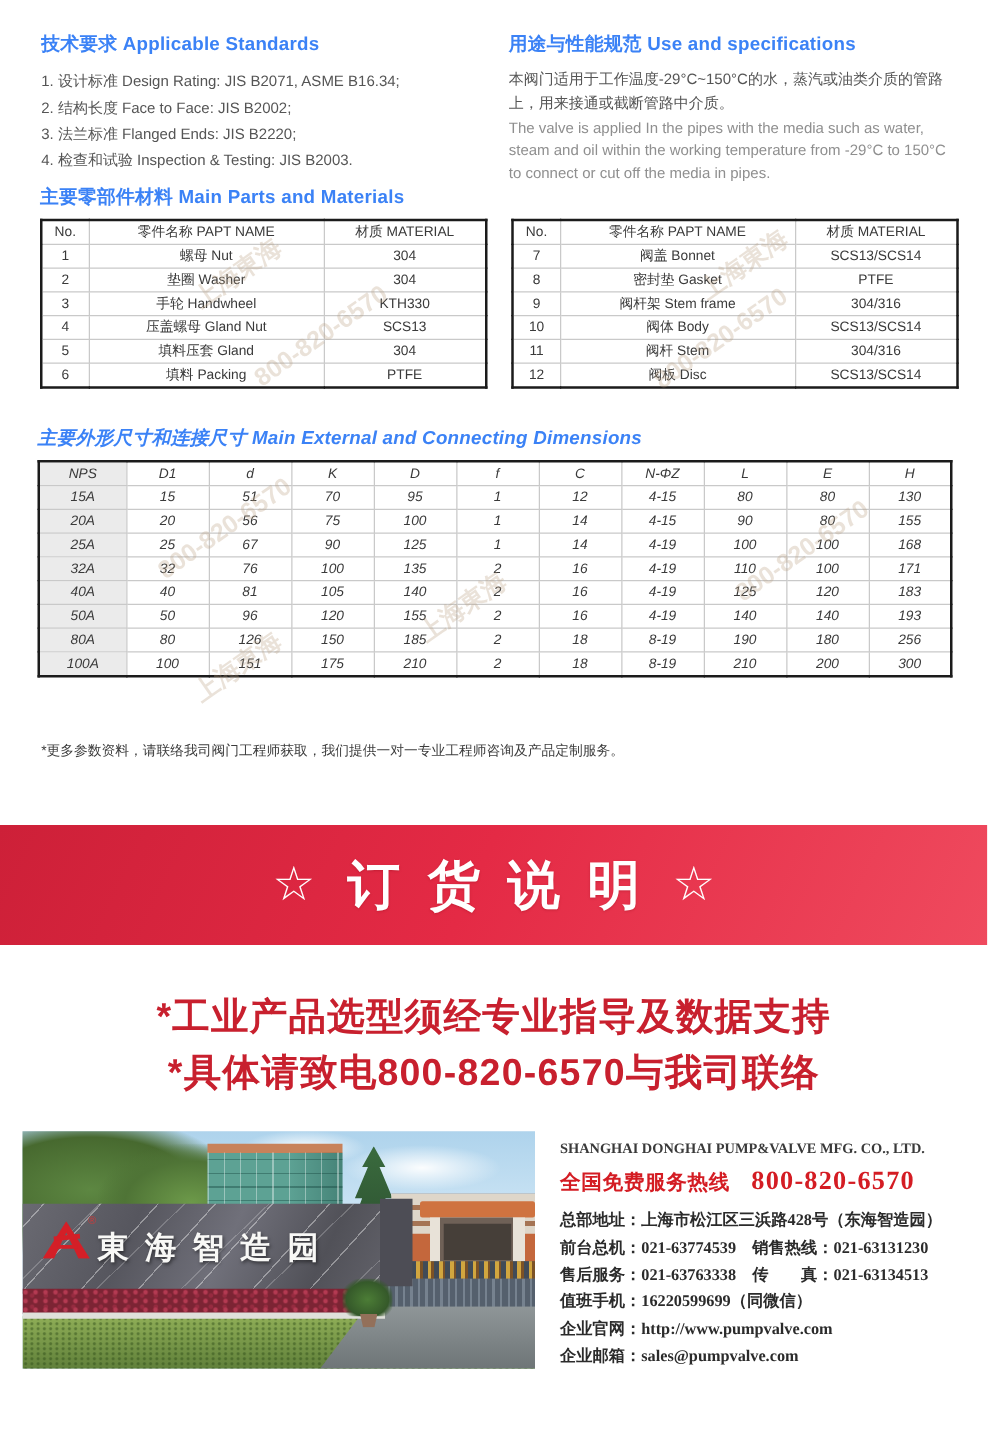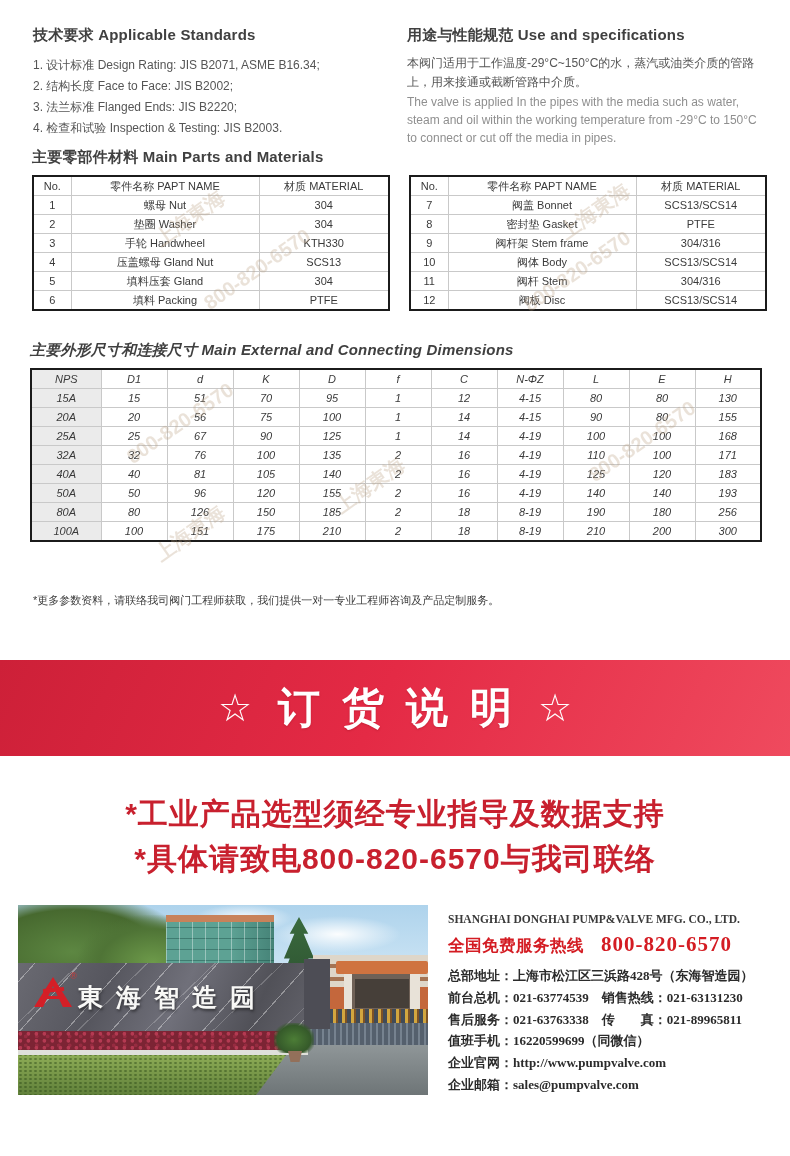--- a/index.html
+++ b/index.html
@@ -2,21 +2,21 @@
 <html><head>
 <meta charset="utf-8">
 <style>
   * { margin:0; padding:0; box-sizing:border-box; }
   html,body { background:#ffffff; }
   .page {
     position:relative; width:790px; height:1156px; margin:0 auto;
     background:#ffffff; overflow:hidden;
     font-family:"Liberation Sans", sans-serif; color:#333;
   }
-  h2.sec-title { font-size:15px; font-weight:700; color:#404040; letter-spacing:0.2px; }
+  h2.sec-title { font-size:15px; font-weight:700; color:#3b82f6; letter-spacing:0.2px; }
 
   
   .top-row { position:absolute; top:26px; left:33px; right:24px; display:flex; gap:26px; }
   .top-col-left  { width:348px; flex:none; }
   .top-col-right { flex:1; }
   .std-list { margin-top:10px; }
   .std-item { font-size:12px; color:#555; line-height:21px; }
   .use-cn { margin-top:9px;  font-size:12px; color:#555; line-height:19px; }
   .use-en { margin-top:1px;  font-size:12px; color:#8f8f8f; line-height:18px; }
 
@@ -466,21 +466,21 @@
 
     <div class="info-col">
       <div class="company-en">SHANGHAI DONGHAI PUMP&amp;VALVE MFG. CO., LTD.</div>
       <div class="hotline">
         <span class="hotline-label">全国免费服务热线</span>
         <span class="hotline-number">800-820-6570</span>
       </div>
       <div class="contacts">
           <div class="contact-line">总部地址：上海市松江区三浜路428号（东海智造园）</div>
           <div class="contact-line">前台总机：021-63774539　销售热线：021-63131230</div>
-          <div class="contact-line">售后服务：021-63763338　传　　真：021-89965811</div>
+          <div class="contact-line">售后服务：021-63763338　传　　真：021-63134513</div>
           <div class="contact-line">值班手机：16220599699（同微信）</div>
           <div class="contact-line">企业官网：http://www.pumpvalve.com</div>
           <div class="contact-line">企业邮箱：sales@pumpvalve.com</div>
         </div>
     </div>
   </div>
 
 </div>
 
 </body></html>

